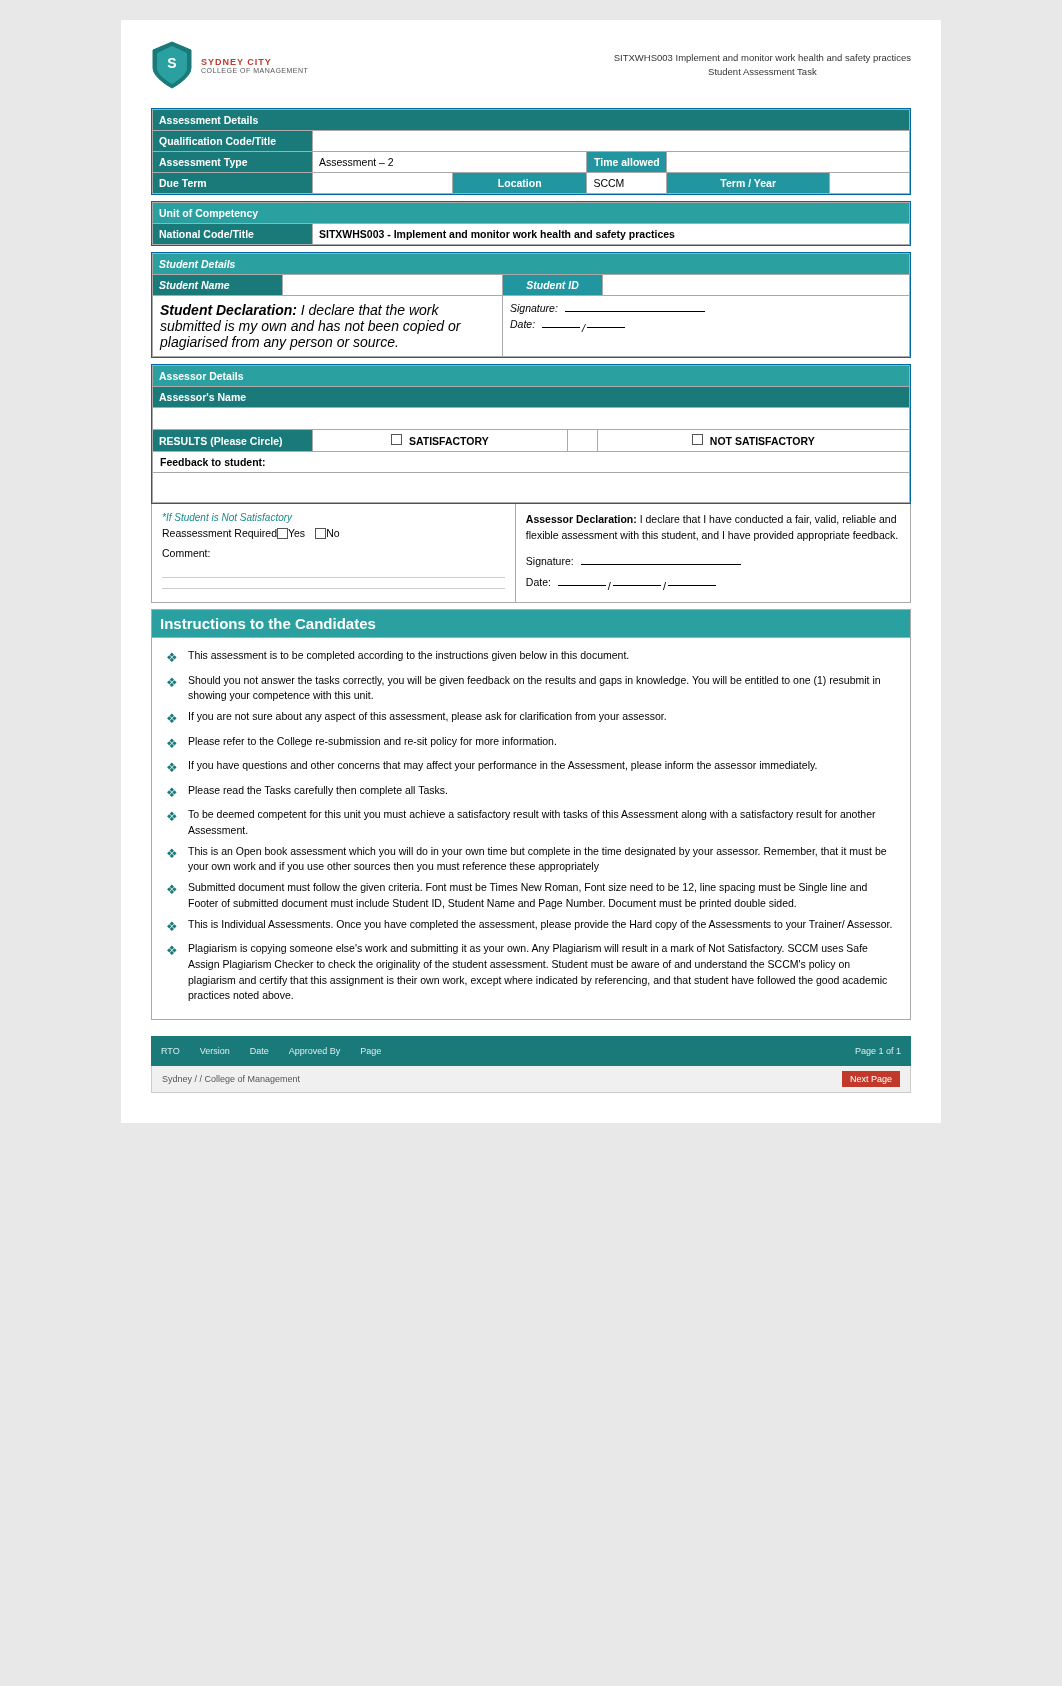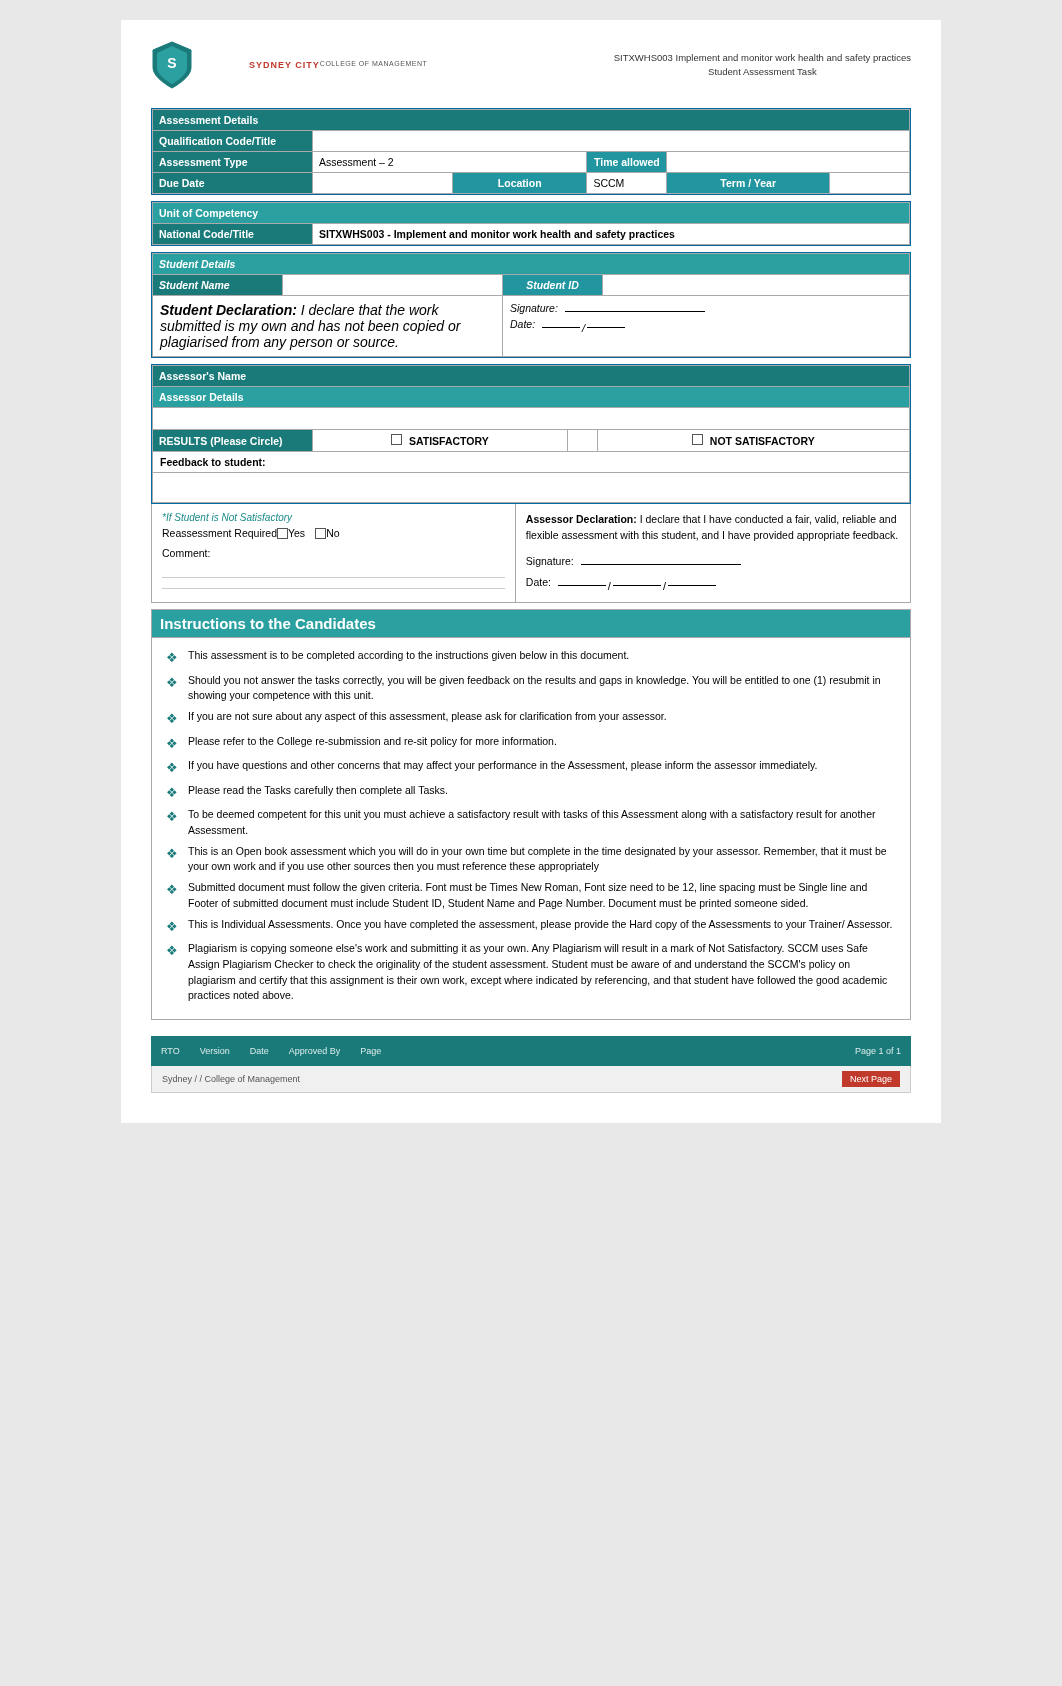--- a/index.html
+++ b/index.html
@@ -26,21 +26,21 @@
       display: flex;
       align-items: center;
       gap: 8px;
     }
     .logo-shield {
       width: 42px;
       height: 50px;
     }
     .logo-text-block {
       display: flex;
-      margin-left: 48px;
+      flex-direction: column;
     }
     .logo-text-top {
       font-size: 9px;
       font-weight: bold;
       color: #c0392b;
       letter-spacing: 1px;
       text-transform: uppercase;
     }
     .logo-text-bottom {
       font-size: 7px;
@@ -264,21 +264,21 @@
       </tr>
 
       <tr>
         <td class="teal-label">Assessment Type</td>
         <td colspan="2" class="value-cell" style="font-weight:normal;">Assessment – 2</td>
         <td class="teal-cell-blue" style="font-weight:bold;text-align:center;">Time allowed</td>
         <td colspan="2" class="value-cell"></td>
       </tr>
 
       <tr>
-        <td class="teal-label">Due Date</td>
+        <td class="teal-label">Due Term</td>
         <td class="value-cell" style="width:140px;"></td>
         <td class="teal-cell-blue" style="text-align:center;">Location</td>
         <td class="value-cell" style="width:80px;">SCCM</td>
         <td class="teal-cell-blue" style="text-align:center;">Term / Year</td>
         <td class="value-cell" style="width:80px;"></td>
       </tr>
     </tbody>
       </table>
   </div>
 
@@ -335,24 +335,24 @@
     </tbody>
       </table>
   </div>
 
   <div class="spacer"></div>
 
   <div class="main-border">
     <table class="assessment-table" style="border:none;">
       <tbody>
           <tr>
+        <td colspan="4" class="light-teal-header">Assessor Details</td>
+      </tr>
+      <tr>
         <td colspan="4" class="teal-label">Assessor's Name</td>
-      </tr>
-      <tr>
-        <td colspan="4" class="light-teal-header">Assessor Details</td>
       </tr>
       <tr>
         <td colspan="4" class="value-cell" style="height:22px;"></td>
       </tr>
       <tr>
         <td class="teal-label" style="width:160px;">RESULTS (Please Circle)</td>
         <td class="value-cell" style="text-align:center;">
           <span class="checkbox-sq"></span>
           <span style="font-weight:bold;margin-left:4px;">SATISFACTORY</span>
         </td>
@@ -445,21 +445,21 @@
           <li>
             <span class="bullet">❖</span>
             <span>To be deemed competent for this unit you must achieve a satisfactory result with tasks of this Assessment along with a satisfactory result for another Assessment.</span>
           </li>
           <li>
             <span class="bullet">❖</span>
             <span>This is an Open book assessment which you will do in your own time but complete in the time designated by your assessor. Remember, that it must be your own work and if you use other sources then you must reference these appropriately</span>
           </li>
           <li>
             <span class="bullet">❖</span>
-            <span>Submitted document must follow the given criteria. Font must be Times New Roman, Font size need to be 12, line spacing must be Single line and Footer of submitted document must include Student ID, Student Name and Page Number. Document must be printed someone sided.</span>
+            <span>Submitted document must follow the given criteria. Font must be Times New Roman, Font size need to be 12, line spacing must be Single line and Footer of submitted document must include Student ID, Student Name and Page Number. Document must be printed double sided.</span>
           </li>
           <li>
             <span class="bullet">❖</span>
             <span>This is Individual Assessments. Once you have completed the assessment, please provide the Hard copy of the Assessments to your Trainer/ Assessor.</span>
           </li>
           <li>
             <span class="bullet">❖</span>
             <span>Plagiarism is copying someone else's work and submitting it as your own. Any Plagiarism will result in a mark of Not Satisfactory. SCCM uses Safe Assign Plagiarism Checker to check the originality of the student assessment. Student must be aware of and understand the SCCM's policy on plagiarism and certify that this assignment is their own work, except where indicated by referencing, and that student have followed the good academic practices noted above.</span>
           </li>
         </ul>

